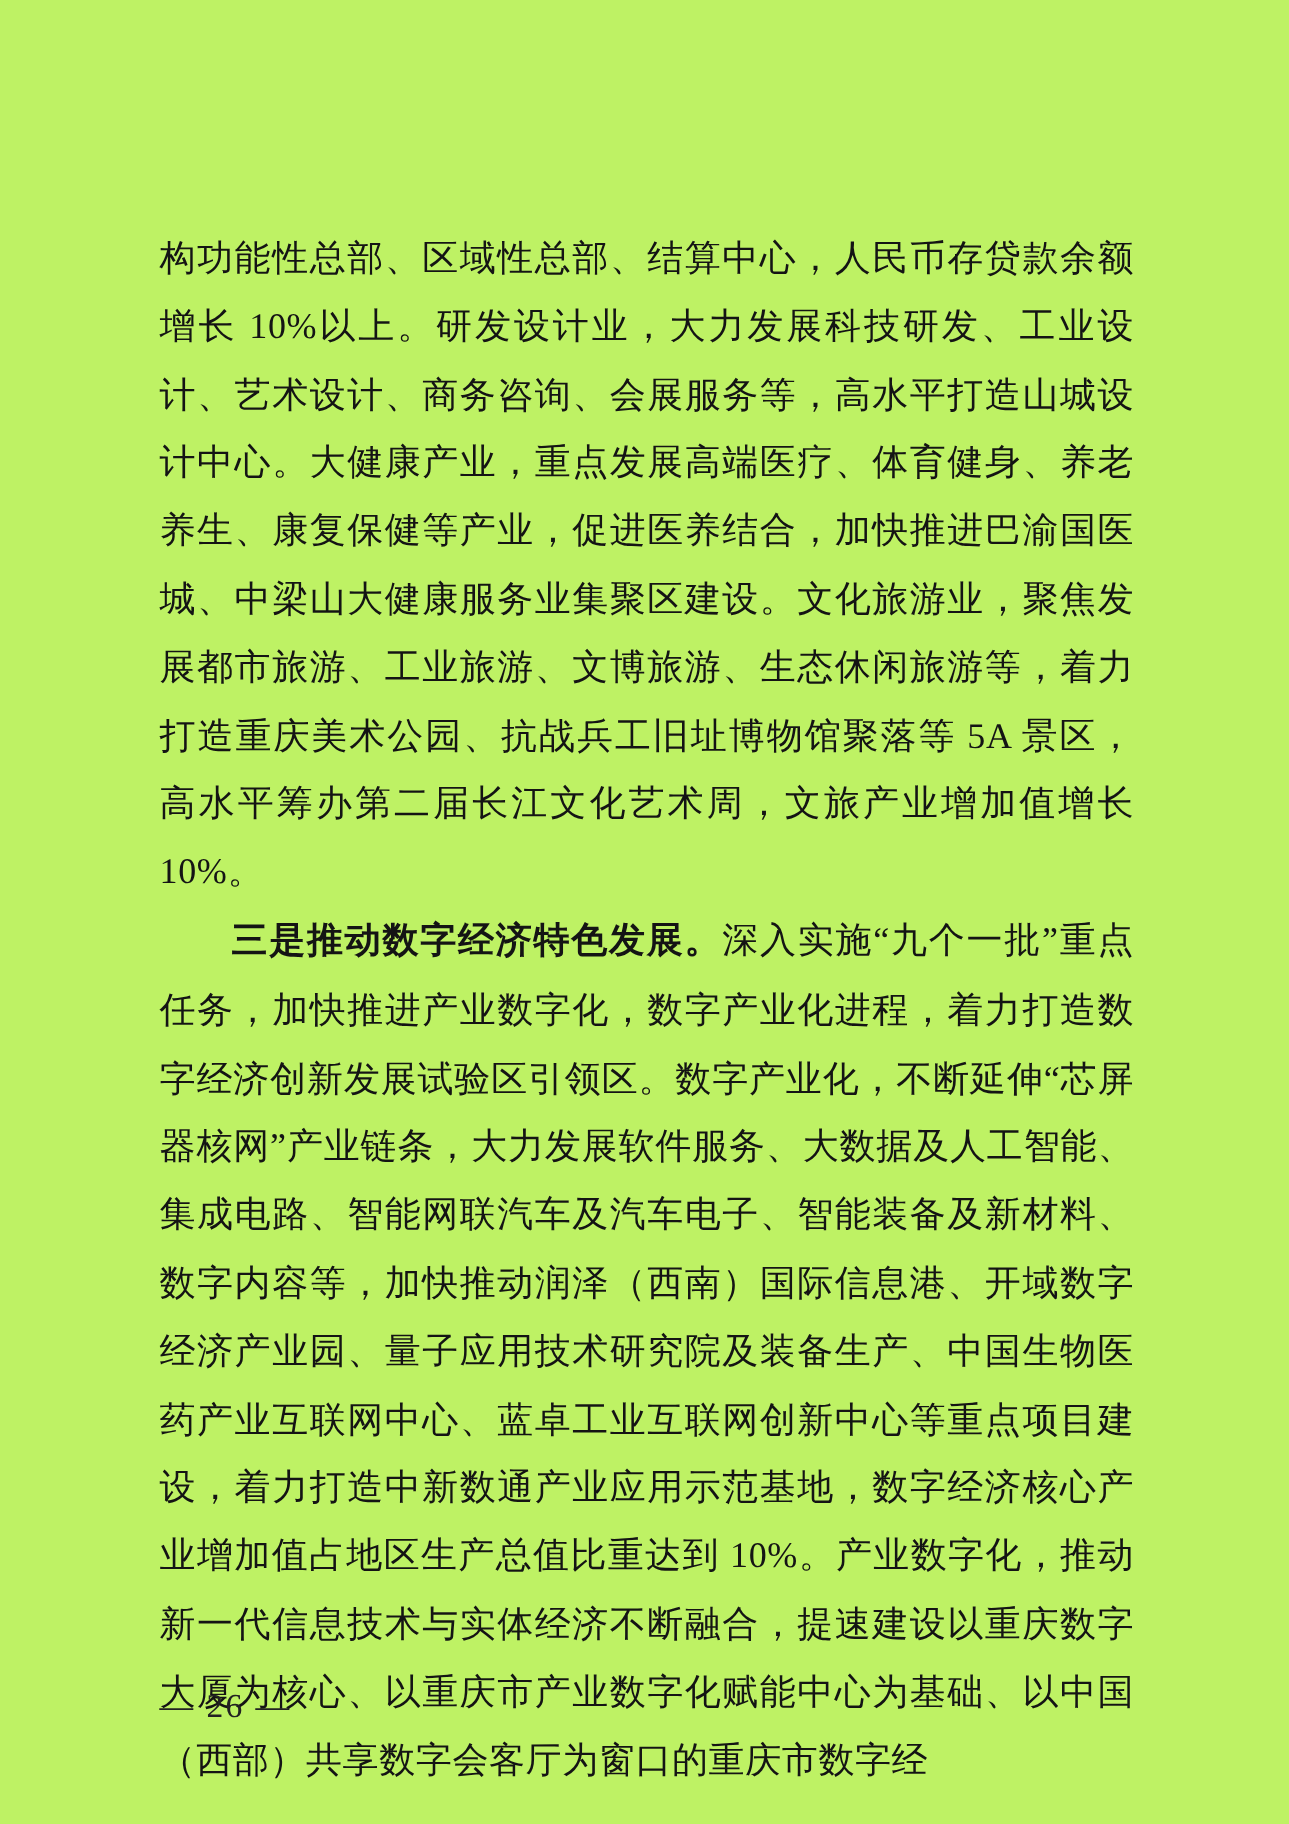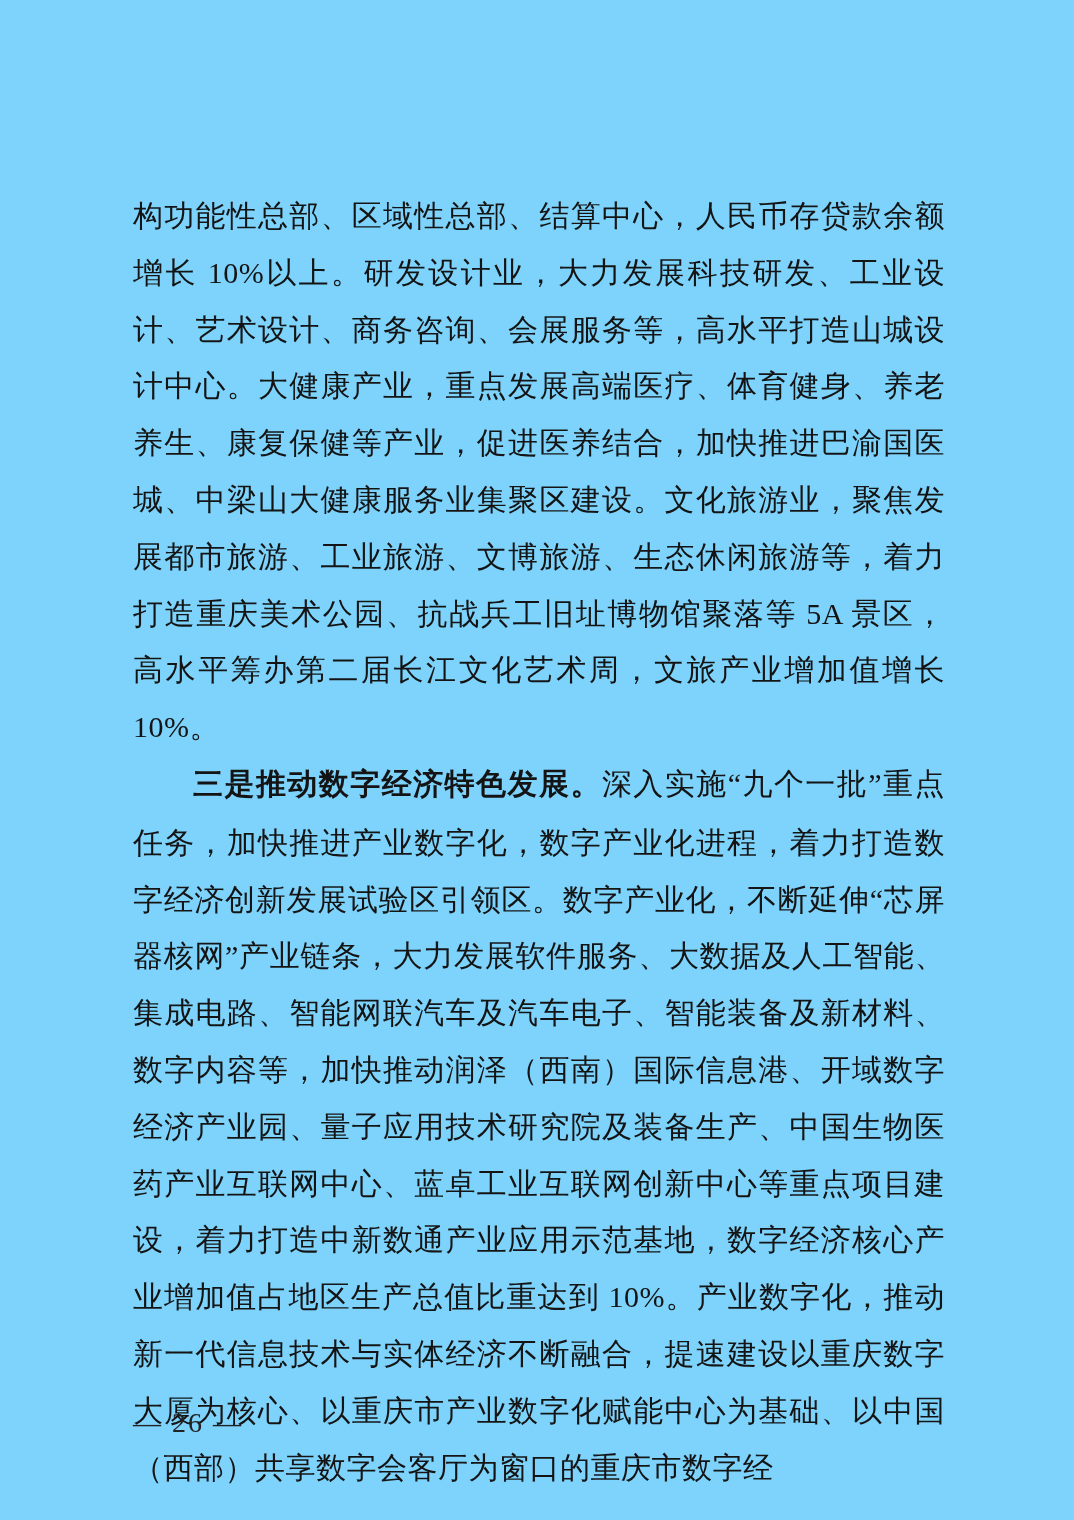--- a/index.html
+++ b/index.html
@@ -4,21 +4,21 @@
 <style>
   html, body {
     margin: 0;
     padding: 0;
     background: #ffffff;
   }
   .page {
     position: relative;
     width: 1074px;
     height: 1520px;
-    background: #7dd3fc;
+    background: #bef264;
     color: #141414;
     font-family: "Liberation Serif", "DejaVu Serif", serif;
     overflow: hidden;
   }
   .text-block {
     position: absolute;
     left: 133px;
     width: 812px;
     top: 188px;
   }

